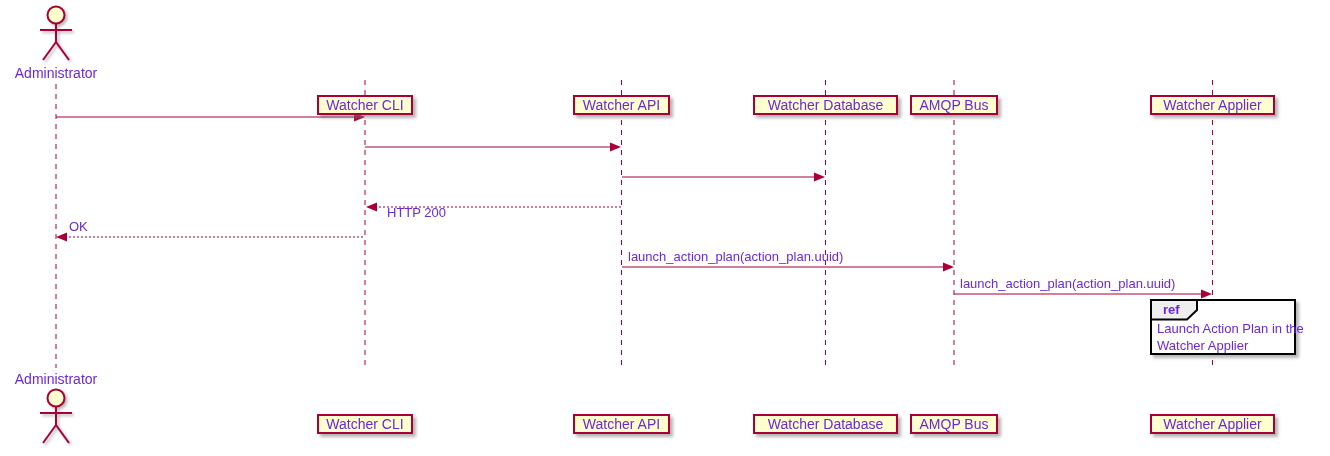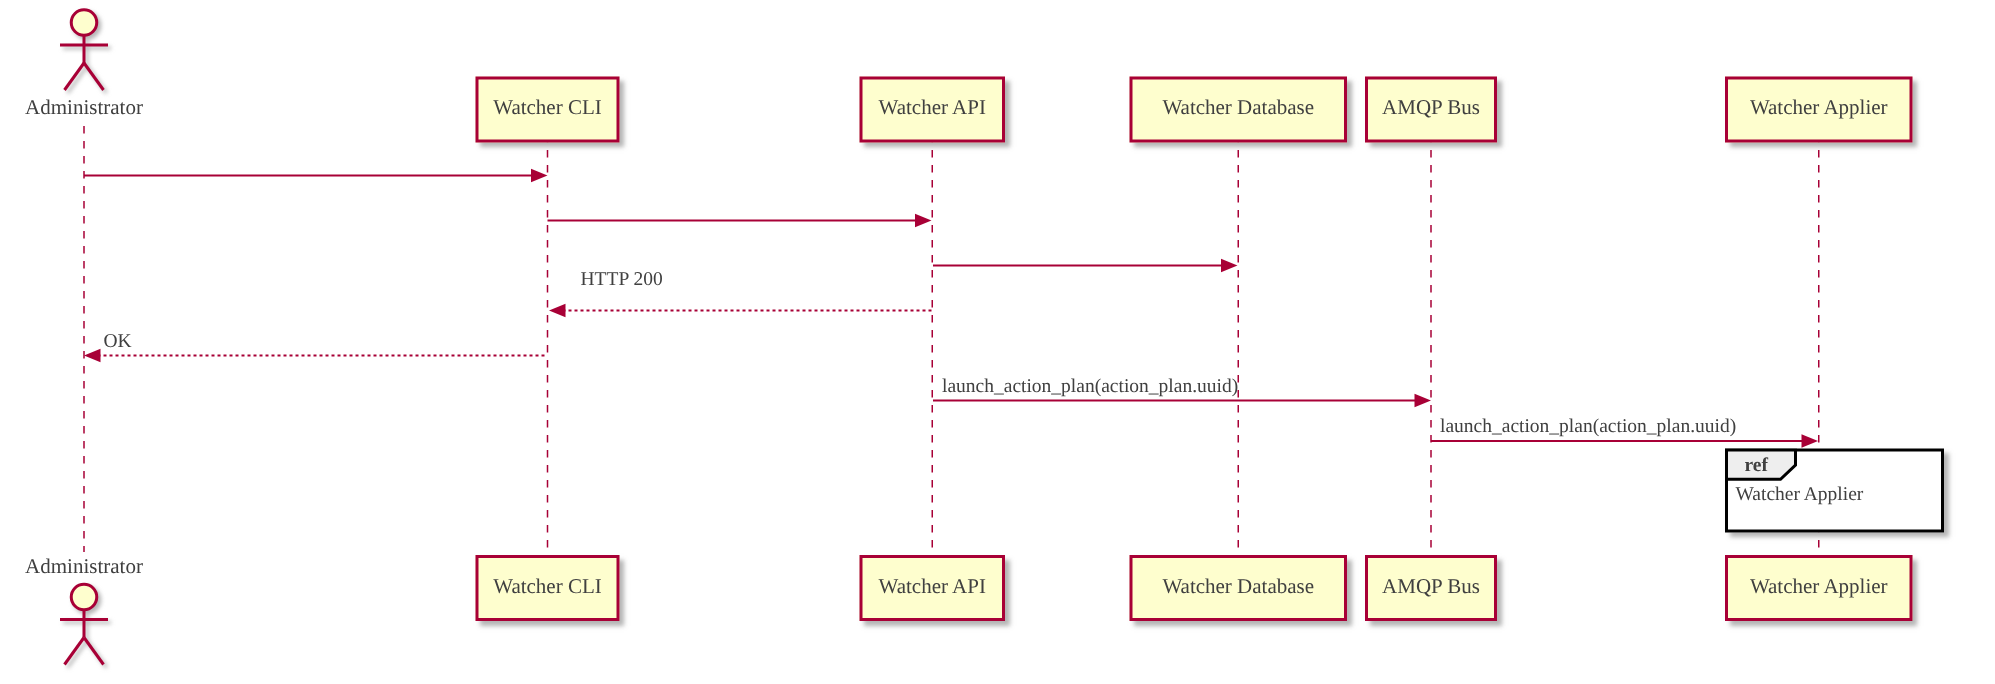--- a/index.html
+++ b/index.html
@@ -1,26 +1,26 @@
 <!DOCTYPE html>
 <html><head>
 <meta charset="utf-8">
 <style>
   html,body{margin:0;padding:0;background:#ffffff;}
   .diagram{
     position:relative;width:1330px;height:456px;background:#ffffff;overflow:hidden;
-    font-family:Liberation Serif, serif;color:#404040;
+    font-family:Liberation Sans, sans-serif;color:#6d28d9;
   }
   .overlay{position:absolute;left:0;top:0;width:1330px;height:456px;pointer-events:none;}
   .participant{
-    position:absolute;height:44px;box-sizing:border-box;
+    position:absolute;height:20px;box-sizing:border-box;
     background:#FEFECE;border:2px solid #A80036;
     box-shadow:3px 3px 3px rgba(120,120,120,0.55);
     display:flex;align-items:center;justify-content:center;
-    font-size:14px;white-space:nowrap;z-index:3;
+    font-size:14px;white-space:nowrap;z-index:3;margin-top:44px;
   }
   .actor-label{
     position:absolute;width:110px;text-align:center;font-size:14px;white-space:nowrap;z-index:3;
   }
   .actor-figure{position:absolute;z-index:3;filter:drop-shadow(2.5px 2.5px 1.5px rgba(120,120,120,0.55));}
   .msg-label{
     position:absolute;font-size:13px;white-space:nowrap;z-index:2;
   }
   .ref-box{
     position:absolute;left:1150px;top:299px;width:146px;height:56px;box-sizing:border-box;
@@ -108,28 +108,29 @@
   <div class="participant" style="left:753px;top:51px;width:145px;">Watcher Database</div>
   <div class="participant" style="left:910px;top:51px;width:88px;">AMQP Bus</div>
   <div class="participant" style="left:1150px;top:51px;width:125px;">Watcher Applier</div>
 
   <div class="participant" style="left:317px;top:370px;width:96px;">Watcher CLI</div>
   <div class="participant" style="left:573px;top:370px;width:97px;">Watcher API</div>
   <div class="participant" style="left:753px;top:370px;width:145px;">Watcher Database</div>
   <div class="participant" style="left:910px;top:370px;width:88px;">AMQP Bus</div>
   <div class="participant" style="left:1150px;top:370px;width:125px;">Watcher Applier</div>
 
-  <div class="msg-label" style="left:387px;top:178px;">HTTP 200</div>
+  <div class="msg-label" style="left:387px;top:205px;">HTTP 200</div>
   <div class="msg-label" style="left:69px;top:219px;">OK</div>
   <div class="msg-label" style="left:628px;top:249px;">launch_action_plan(action_plan.uuid)</div>
   <div class="msg-label" style="left:960px;top:276px;">launch_action_plan(action_plan.uuid)</div>
 
   <div class="ref-box">
     <svg class="ref-tab" width="54" height="22">
       <path d="M1,1 H47 V11 L37,20.5 H1 Z" fill="#EEEEEE" stroke="#000000" stroke-width="2"></path>
     </svg>
     <span class="ref-keyword">ref</span>
     <div class="ref-text">
+      <div>Launch Action Plan in the</div>
       <div>Watcher Applier</div>
     </div>
   </div>
 
 </div>
 
 </body></html>

